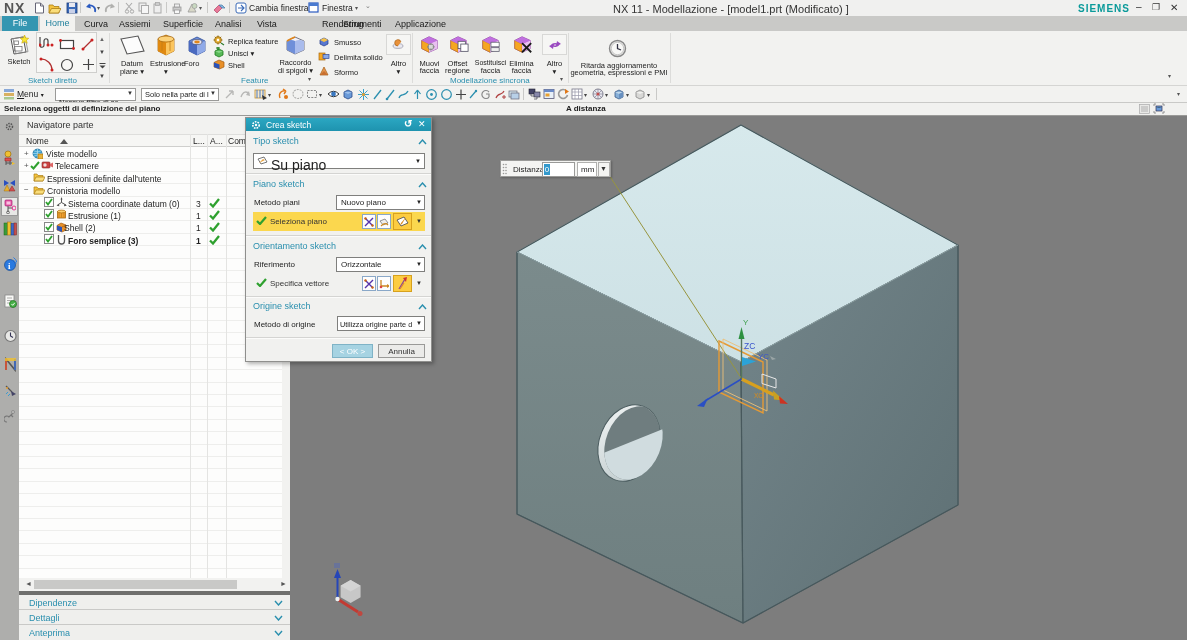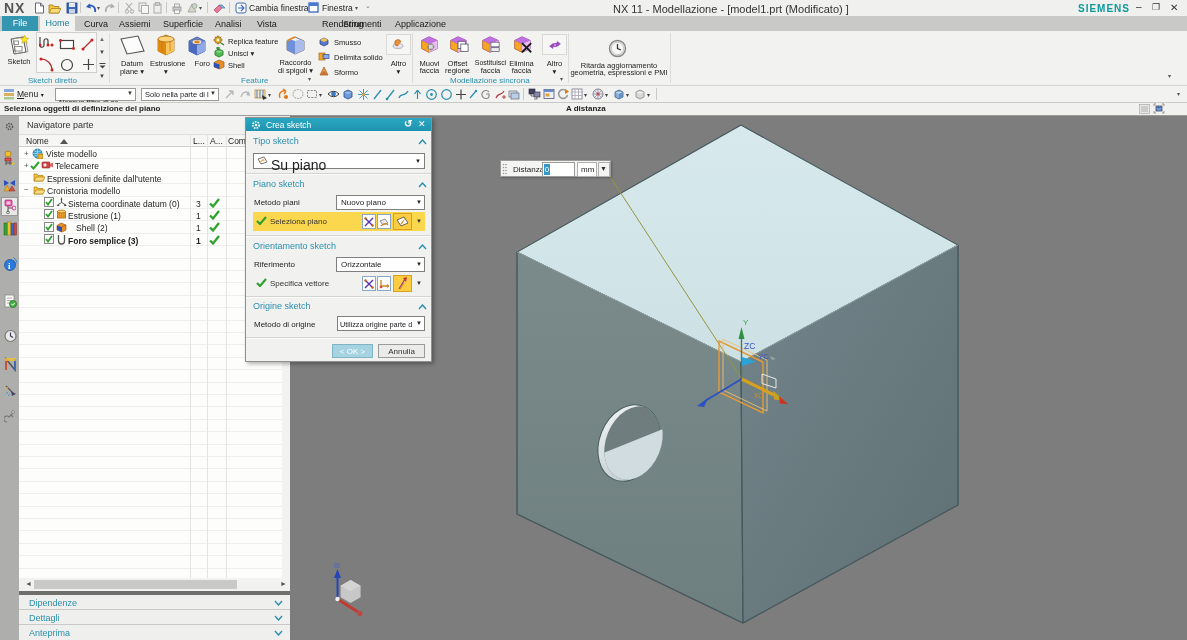--- a/index.html
+++ b/index.html
@@ -164,21 +164,21 @@
     </svg>
   <div class="abs" style="left:150px;top:59px;width:32px;text-align:center;">Estrusione</div>
   <div class="abs" style="left:150px;top:67px;width:32px;text-align:center;">▾</div>
   <svg class="abs" style="left:185px;top:34px;" width="24" height="24" viewBox="0 0 24 24">
       <polygon points="4,7 12,3 20,7 20,17 12,21 4,17" fill="#6f8fd9" stroke="#2a4a99" stroke-width="0.8"></polygon>
       <polygon points="4,7 12,11 12,21 4,17" fill="#4a6ac0"></polygon>
       <polygon points="12,11 20,7 20,17 12,21" fill="#90aae8"></polygon>
       <ellipse cx="12" cy="8" rx="5" ry="2.5" fill="#e8e8f5" stroke="#445" stroke-width="0.6"></ellipse>
       <ellipse cx="12" cy="8" rx="2.8" ry="1.4" fill="#e0861a"></ellipse>
     </svg>
-  <div class="abs" style="left:184px;top:59px;width:26px;text-align:right;">Foro</div>
+  <div class="abs" style="left:184px;top:59px;width:26px;text-align:left;">Foro</div>
   <svg class="abs" style="left:213px;top:35px;" width="12" height="11" viewBox="0 0 12 11">
       <circle cx="5" cy="5" r="3.4" fill="#e8b33c" stroke="#996d10" stroke-width="0.8"></circle>
       <circle cx="5" cy="5" r="1.2" fill="#fff"></circle>
       <path d="M5,0.5 v2 M5,7.5 v2 M0.5,5 h2 M7.5,5 h2 M1.8,1.8 l1.4,1.4 M6.8,6.8 l1.4,1.4 M8.2,1.8 L6.8,3.2" stroke="#996d10" stroke-width="1"></path>
       <path d="M8,8 l3,2" stroke="#2a7a2a" stroke-width="1.2"></path>
     </svg>
   <div class="abs" style="left:228px;top:37px;">Replica feature</div>
   <svg class="abs" style="left:213px;top:47px;" width="12" height="11" viewBox="0 0 12 11">
       <polygon points="2,4 6,2 10,4 10,8 6,10 2,8" fill="#58b858" stroke="#1a7a1a" stroke-width="0.8"></polygon>
       <polygon points="2,4 6,6 10,4" fill="#88d888"></polygon>
@@ -585,21 +585,21 @@
 
     <svg class="abs" style="left:44px;top:221.8px;" width="10" height="10" viewBox="0 0 10 10">
         <rect x="0.5" y="0.5" width="9" height="9" fill="#fff" stroke="#888" stroke-width="1"></rect>
         <path d="M2,5 L4,7.5 L8,2" fill="none" stroke="#2fa12f" stroke-width="1.8"></path>
       </svg>
     <svg class="abs" style="left:56px;top:221.8px;" width="11" height="11" viewBox="0 0 11 11">
         <path d="M1,3.5 L5,1 L10,3 L10,8 L6,10 L1,8 z" fill="#e89028" stroke="#a05a10" stroke-width="0.7"></path>
         <path d="M1,3.5 L6,5 L6,10 L1,8 z" fill="#2a52b8"></path>
         <path d="M6,5 L10,3" stroke="#a05a10" stroke-width="0.7"></path>
       </svg>
-    <div class="abs" style="left:76px;top:223.4px;">Shell (2)</div>
+    <div class="abs" style="left:64px;top:223.4px;">Shell (2)</div>
     <div class="abs" style="left:196px;top:223.4px;">1</div>
     <svg class="abs" style="left:209px;top:222.4px;" width="11" height="10" viewBox="0 0 11 10">
         <path d="M1,5.5 L4,8.5 L10,1" fill="none" stroke="#2fa12f" stroke-width="2.3"></path>
       </svg>
 
     <svg class="abs" style="left:44px;top:234.2px;" width="10" height="10" viewBox="0 0 10 10">
         <rect x="0.5" y="0.5" width="9" height="9" fill="#fff" stroke="#888" stroke-width="1"></rect>
         <path d="M2,5 L4,7.5 L8,2" fill="none" stroke="#2fa12f" stroke-width="1.8"></path>
       </svg>
     <svg class="abs" style="left:57px;top:234.2px;" width="9" height="11" viewBox="0 0 9 11">

